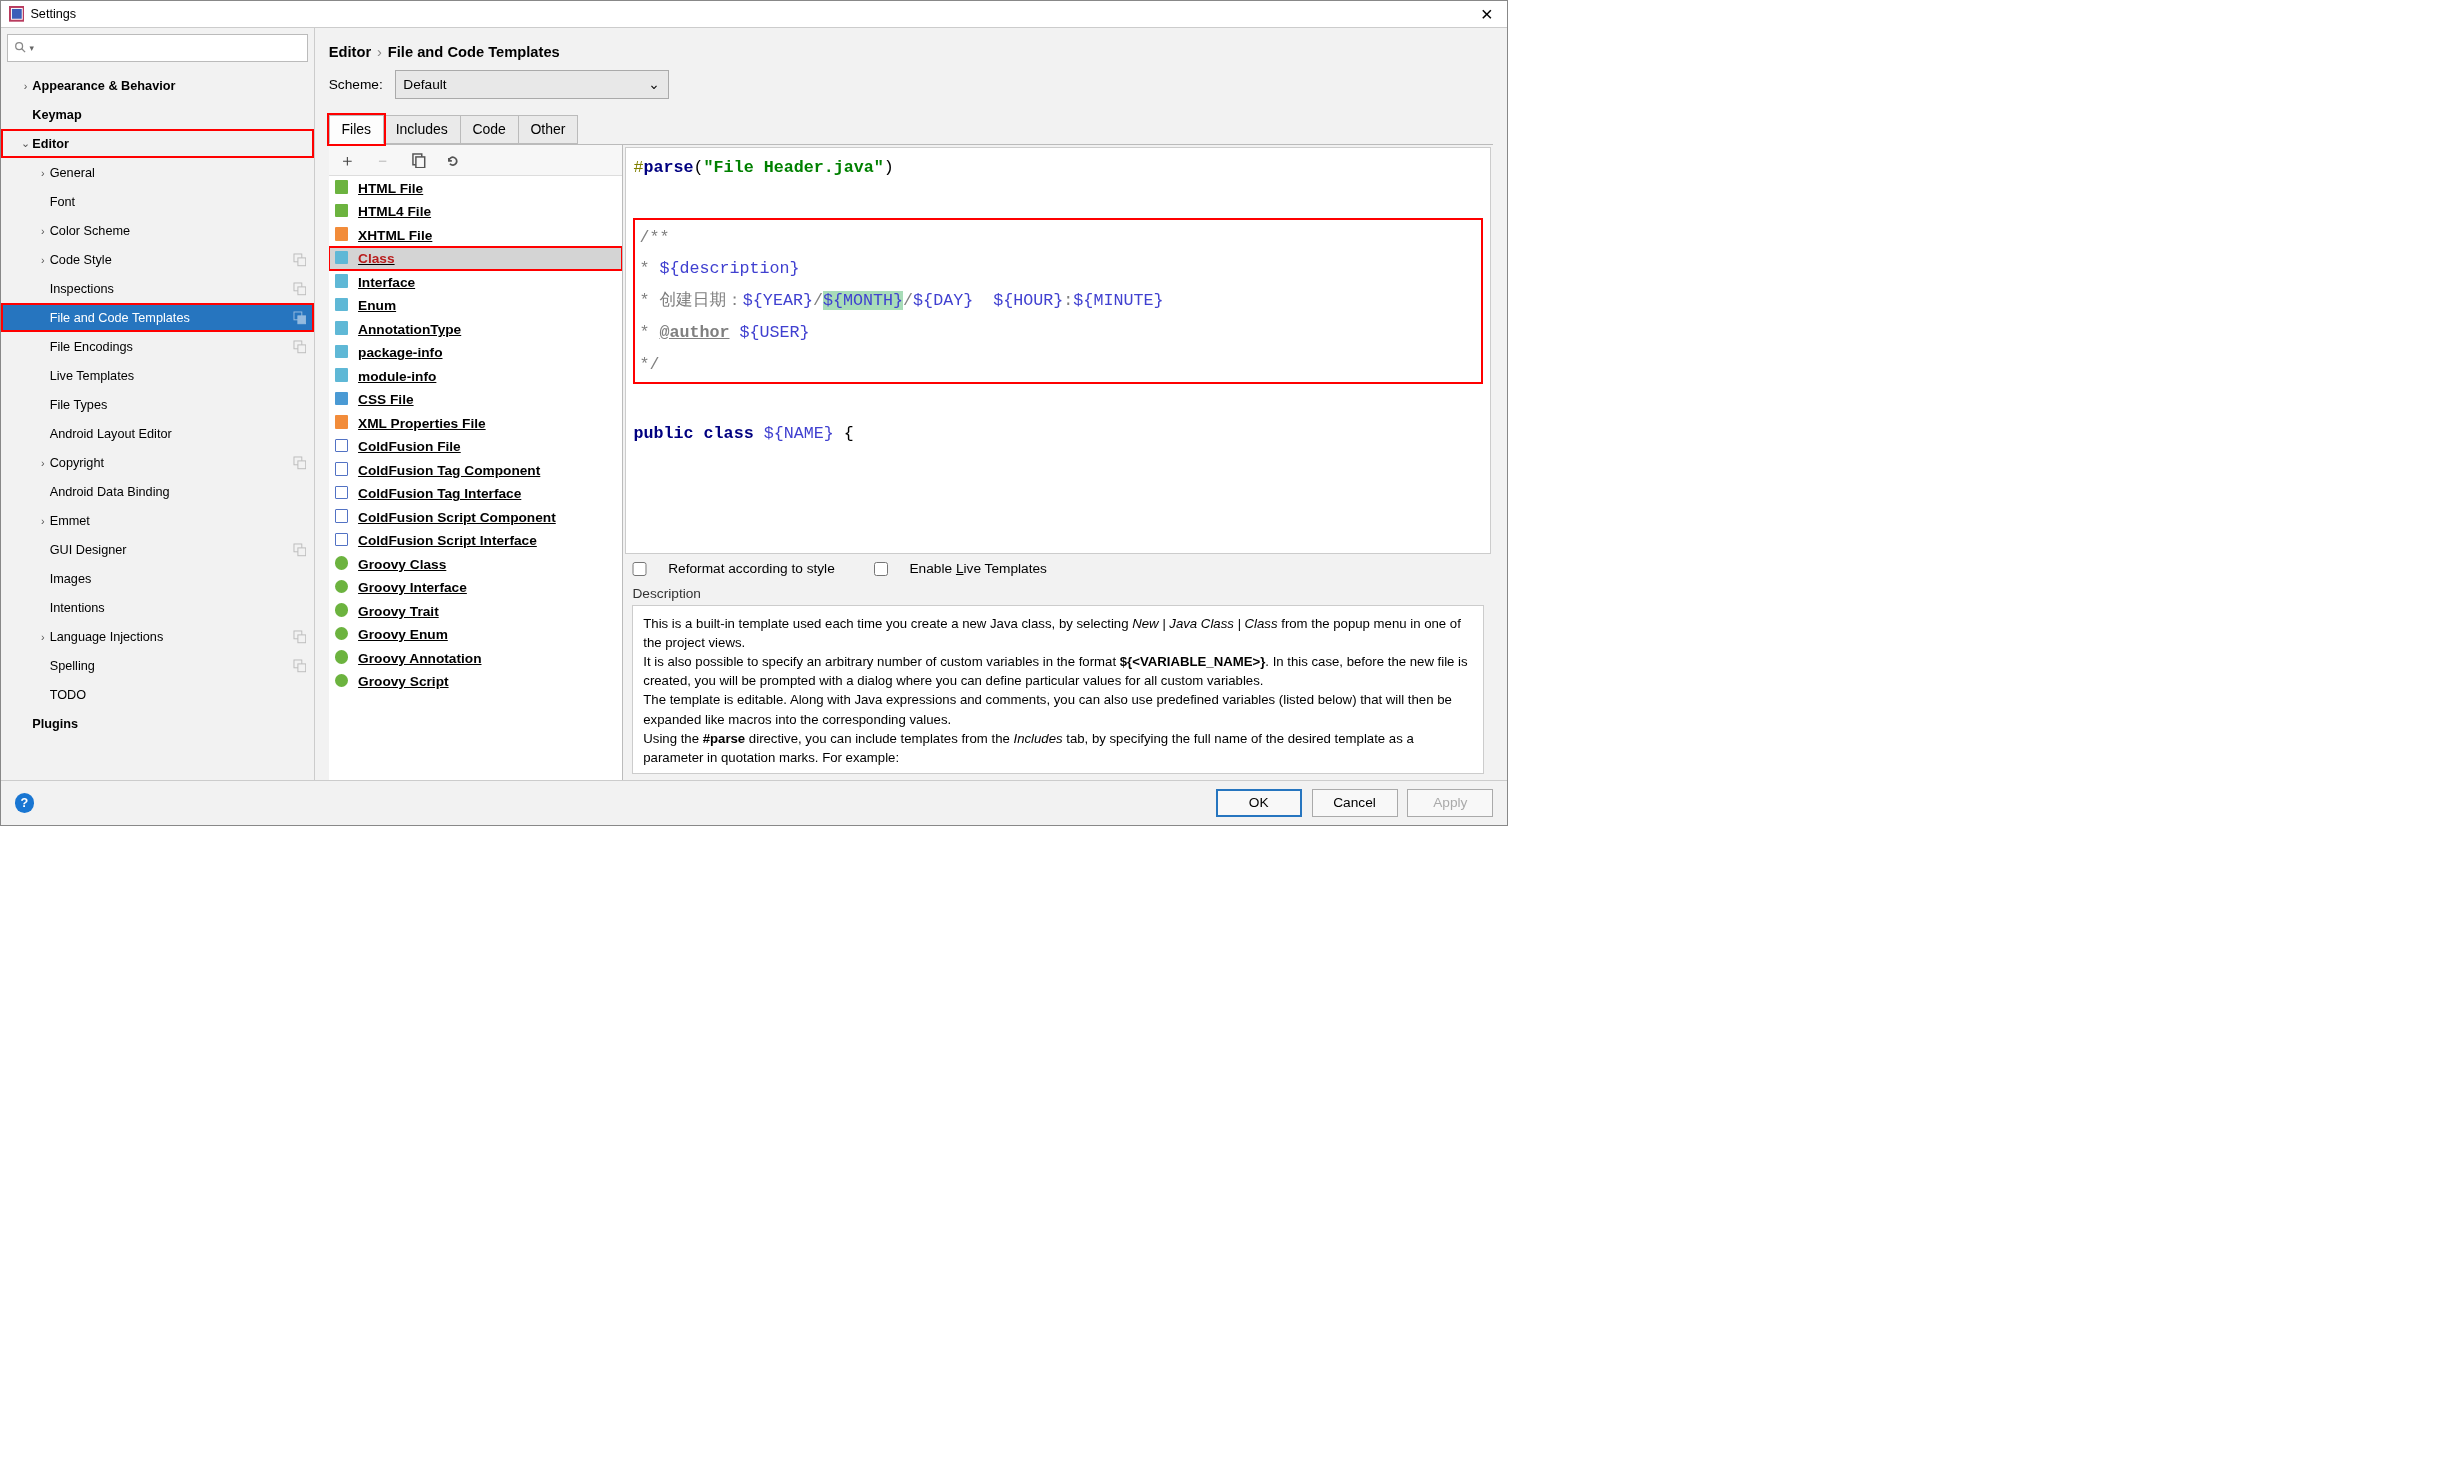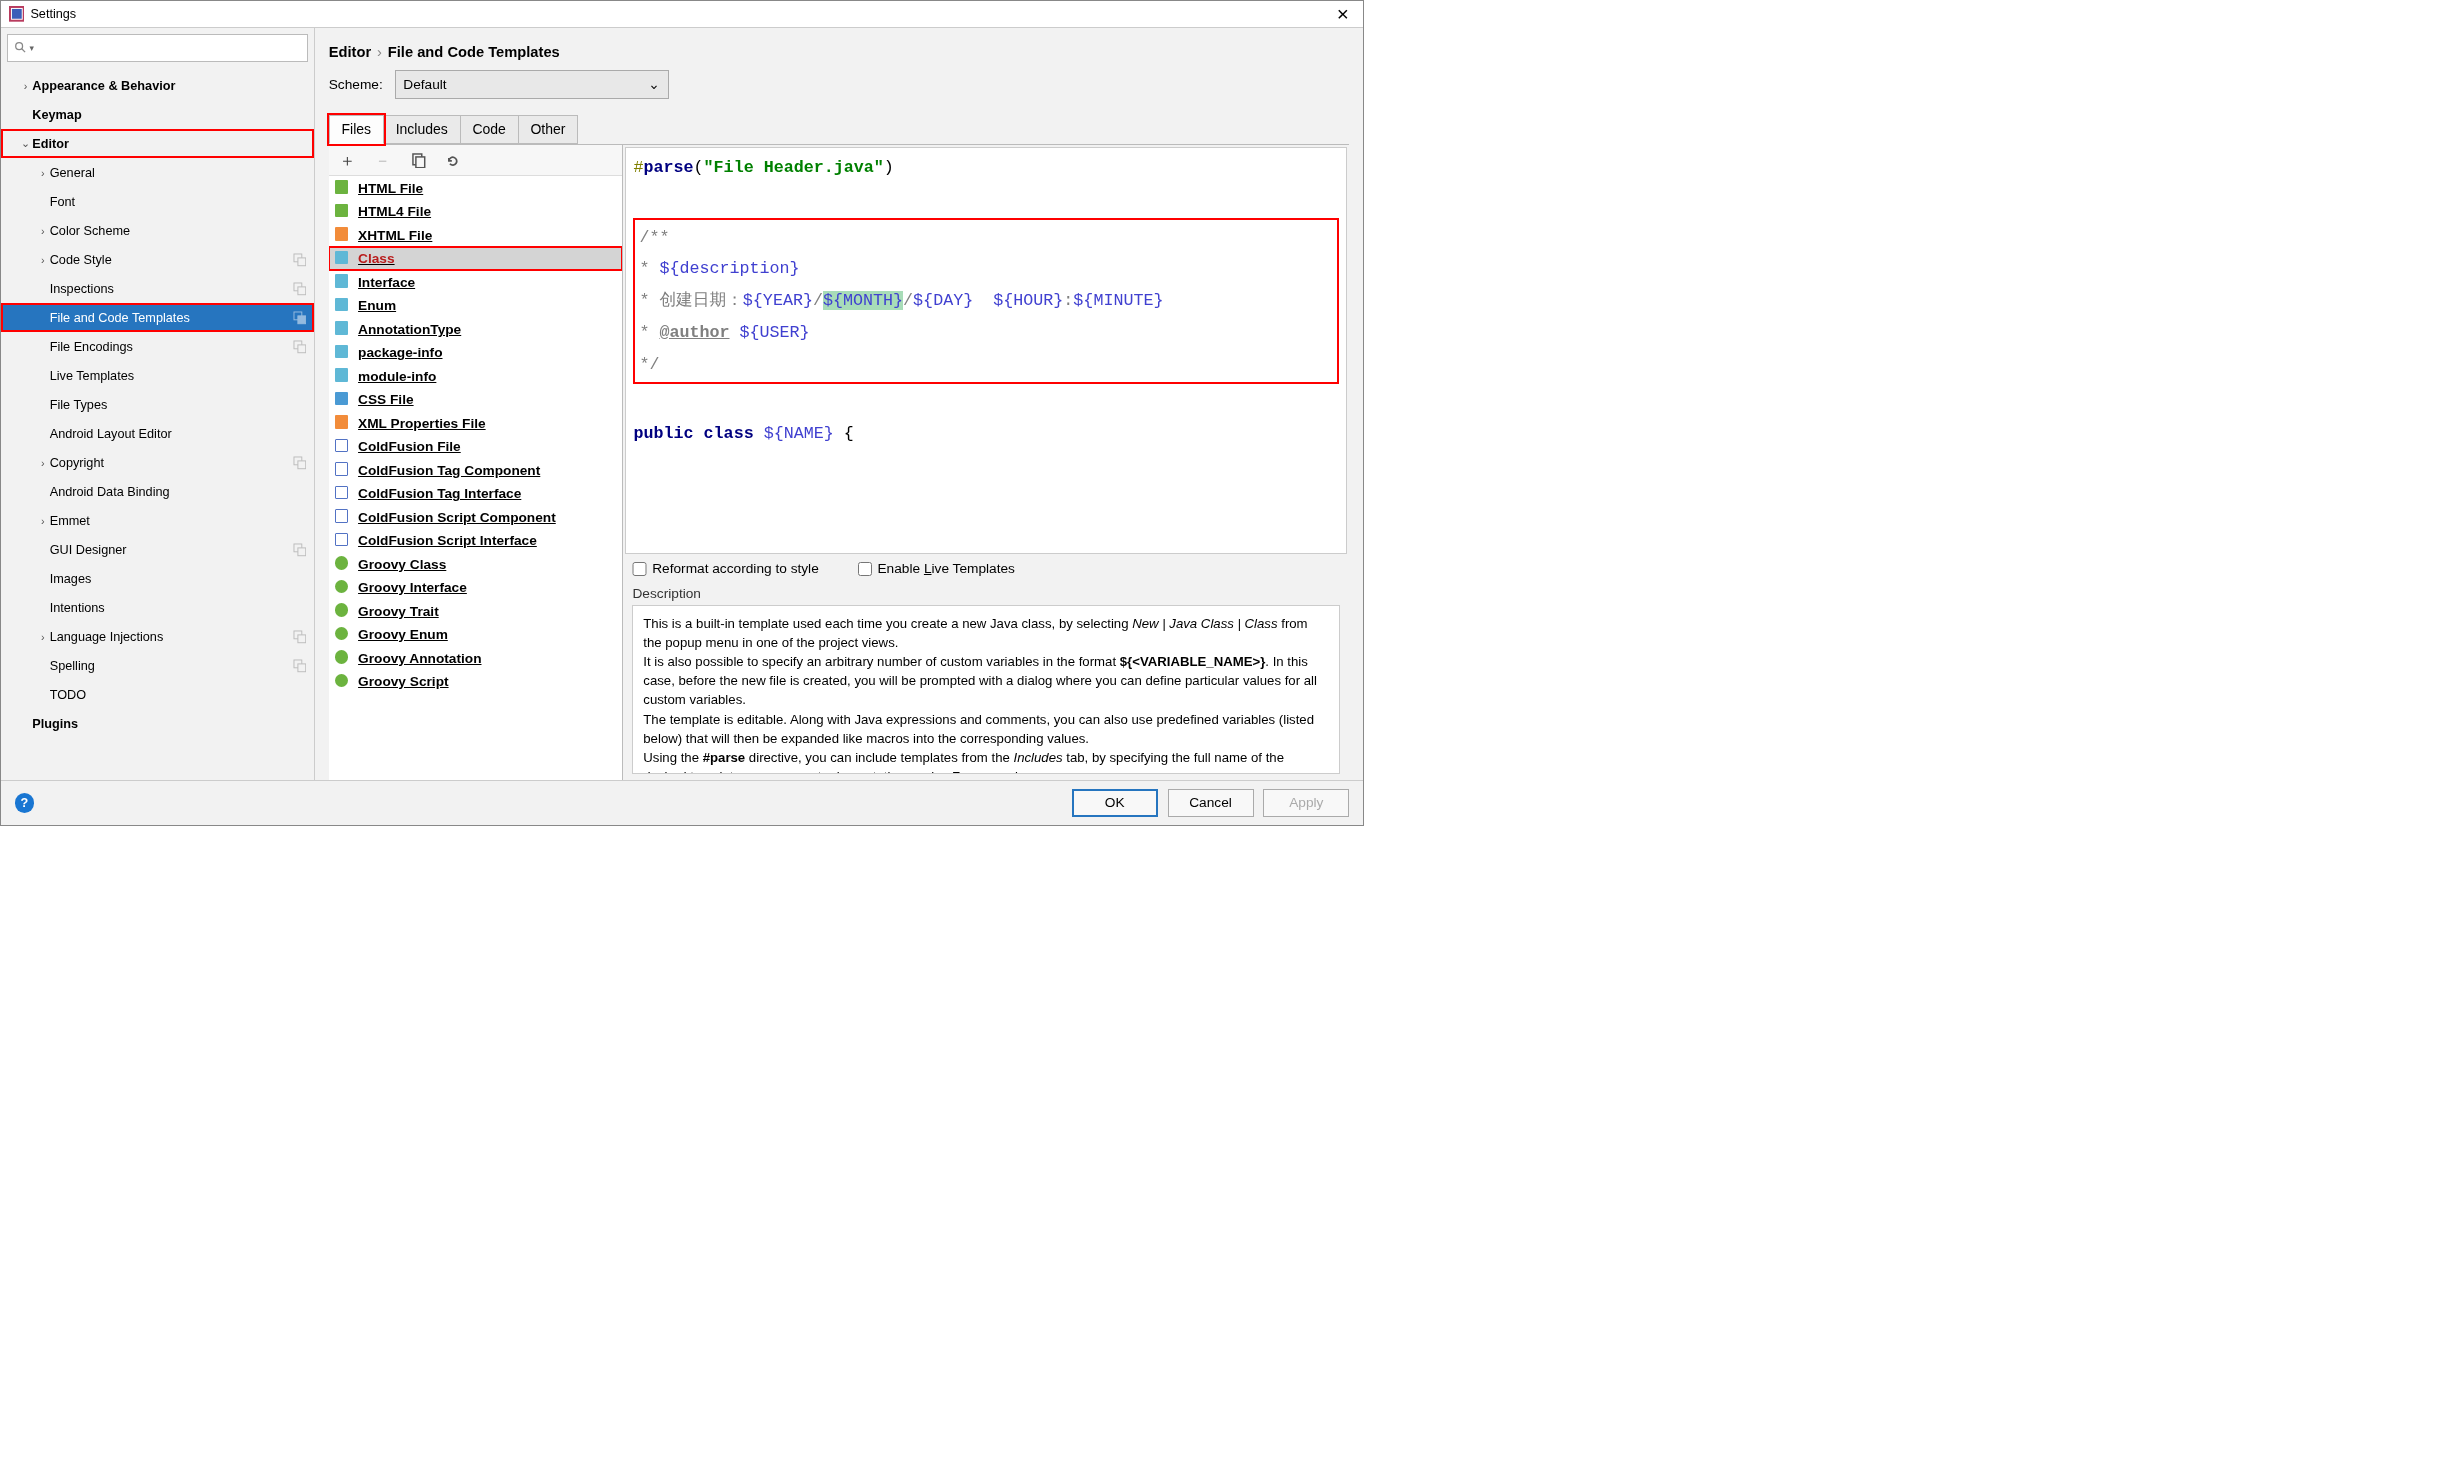--- a/index.html
+++ b/index.html
@@ -1,17 +1,17 @@
 <!DOCTYPE html>
 <html><head>
 <meta charset="utf-8">
 <style>
 * { box-sizing: border-box; margin: 0; padding: 0; }
 body { font-family: "Segoe UI", Arial, sans-serif; font-size: 12.7px; background: #fff; color: #000; overflow: hidden; }
-.window { width: 1364px; height: 826px; border: 1px solid #888; display: flex; flex-direction: column; }
+.window { width: 1508px; height: 826px; border: 1px solid #888; display: flex; flex-direction: column; }
 .titlebar { height: 27.4px; display: flex; align-items: center; padding: 0 7.8px; border-bottom: 1px solid #ccc; font-size: 12.7px; }
 .titlebar .app-icon { width: 15.7px; height: 15.7px; margin-right: 5.9px; }
 .titlebar .spacer { flex: 1; }
 .titlebar .close { font-size: 15.7px; cursor: pointer; padding: 0 5.9px; }
 .body { flex: 1; display: flex; min-height: 0; }
 .sidebar { width: 314px; border-right: 1px solid #ccc; display: flex; flex-direction: column; background: #f2f2f2; }
 .search-wrap { padding: 5.9px; }
 .search-box { width: 100%; height: 27.4px; border: 1px solid #bbb; background: #fff; display: flex; align-items: center; padding: 0 5.9px; }
 .search-box svg { width: 13.7px; height: 13.7px; margin-right: 2px; }
 .search-box .dd { font-size: 8.8px; color: #666; }
@@ -49,21 +49,21 @@
 .code-editor { flex: 1; background: #fff; border: 1px solid #ccc; margin: 2px; padding: 3.9px 7.8px; font-family: "Courier New", monospace; font-size: 16.7px; line-height: 1.9; overflow: hidden; }
 .code-editor .olive { color: #808000; }
 .code-editor .kw { color: #000080; font-weight: bold; }
 .code-editor .str { color: #008000; font-weight: bold; }
 .code-editor .gray { color: #808080; }
 .code-editor .var { color: #4040d0; }
 .code-editor .author { color: #808080; text-decoration: underline; font-weight: bold; }
 .code-editor .hl { background: #a8dcb8; }
 .code-editor .red-border { border: 2px solid #ff0000; padding: 2px 3.9px; margin: 2px 0; }
 .opts { display: flex; gap: 39px; padding: 5.9px 9.8px; align-items: center; font-size: 13.7px; }
-.opts label { display: flex; align-items: center; gap: 5px; }
+.opts label { display: flex; align-items: center; gap: 21px; }
 .opts input { width: 14.7px; height: 14.7px; }
 .desc-label { padding: 3.9px 9.8px 0 9.8px; font-size: 13.7px; color: #333; }
 .desc-box { margin: 3.9px 9.8px 5.9px 9.8px; border: 1px solid #ccc; background: #fff; padding: 7.8px 9.8px; font-size: 13.2px; line-height: 1.45; height: 169px; overflow: hidden; }
 .desc-box i { }
 .desc-box b { font-weight: bold; }
 .footer { height: 45px; border-top: 1px solid #ccc; display: flex; align-items: center; padding: 0 13.7px; background: #f2f2f2; }
 .footer .help { width: 19.6px; height: 19.6px; border-radius: 50%; background: #1976d2; color: #fff; display: flex; align-items: center; justify-content: center; font-size: 12.7px; font-weight: bold; }
 .footer .spacer { flex: 1; }
 .footer button { min-width: 86px; height: 27.4px; margin-left: 9.8px; border: 1px solid #aaa; background: #f8f8f8; cursor: pointer; font-size: 13.7px; text-align: center; }
 .footer button.primary { border: 2px solid #2675bf; }

